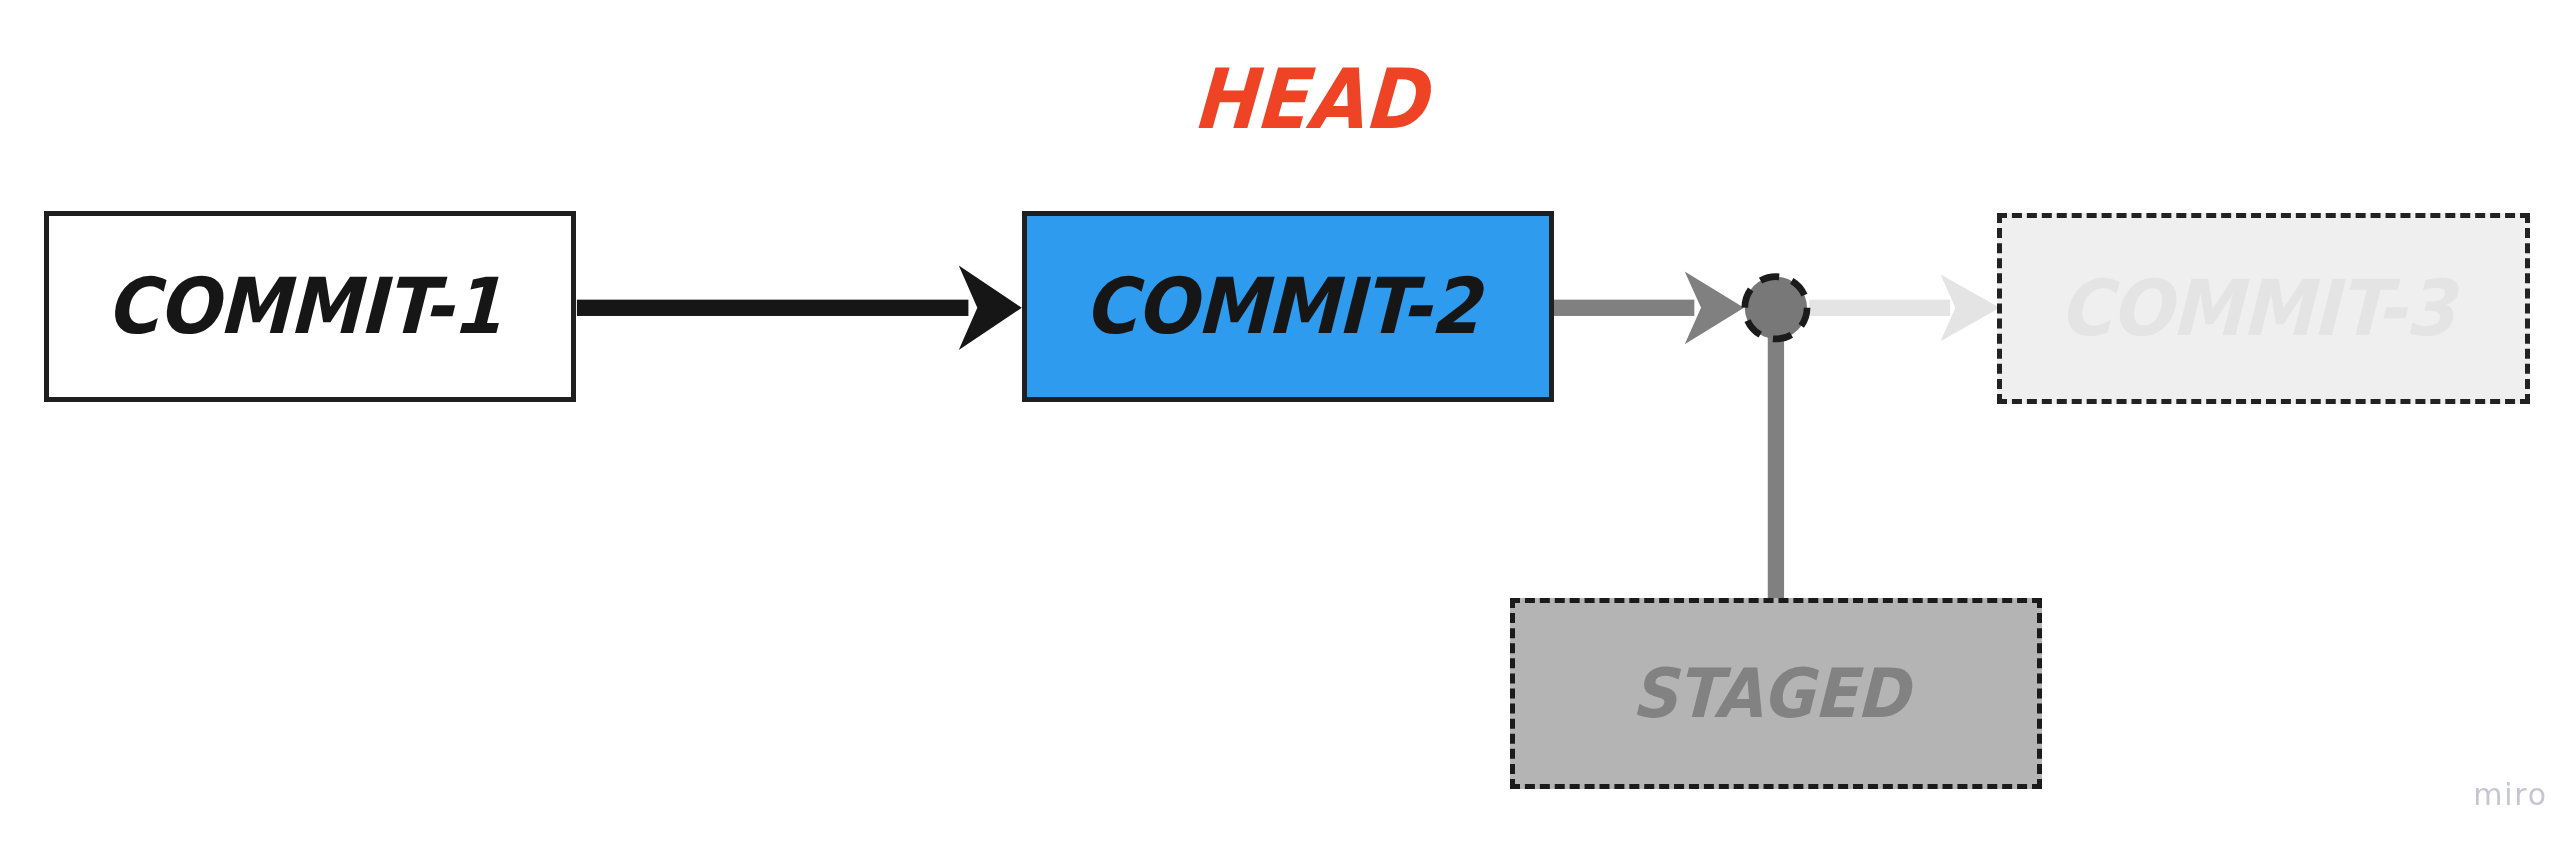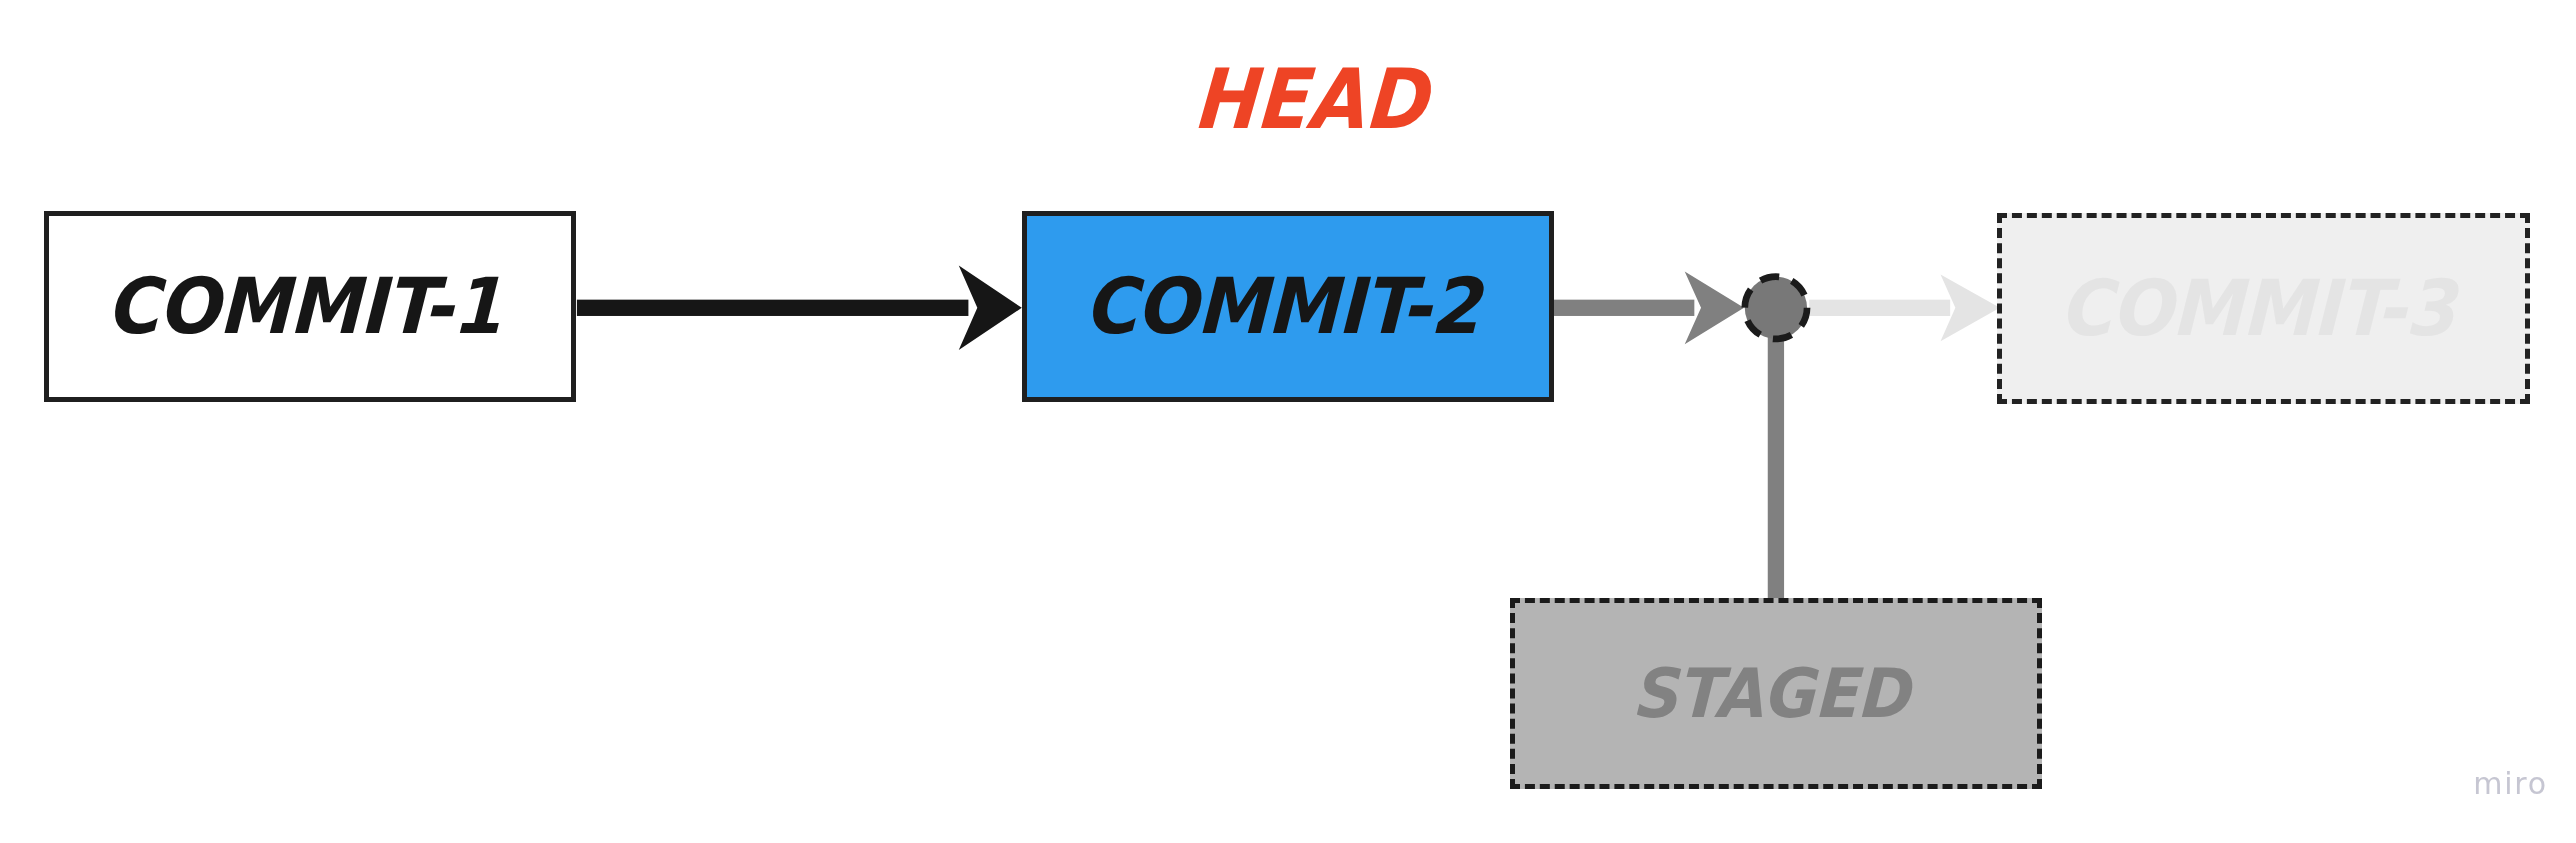--- a/index.html
+++ b/index.html
@@ -125,21 +125,21 @@
     top: 0;
     width: 2576px;
     height: 844px;
     pointer-events: none;
   }
 
   
   #miro-watermark {
     position: absolute;
     right: 28px;
-    bottom: 43px;
+    bottom: 32px;
     font-family: "DejaVu Sans", sans-serif;
     font-size: 30px;
     font-weight: 400;
     letter-spacing: 0.06em;
     color: #C6C6D2;
     user-select: none;
   }
 </style>
 </head>
 <body>

